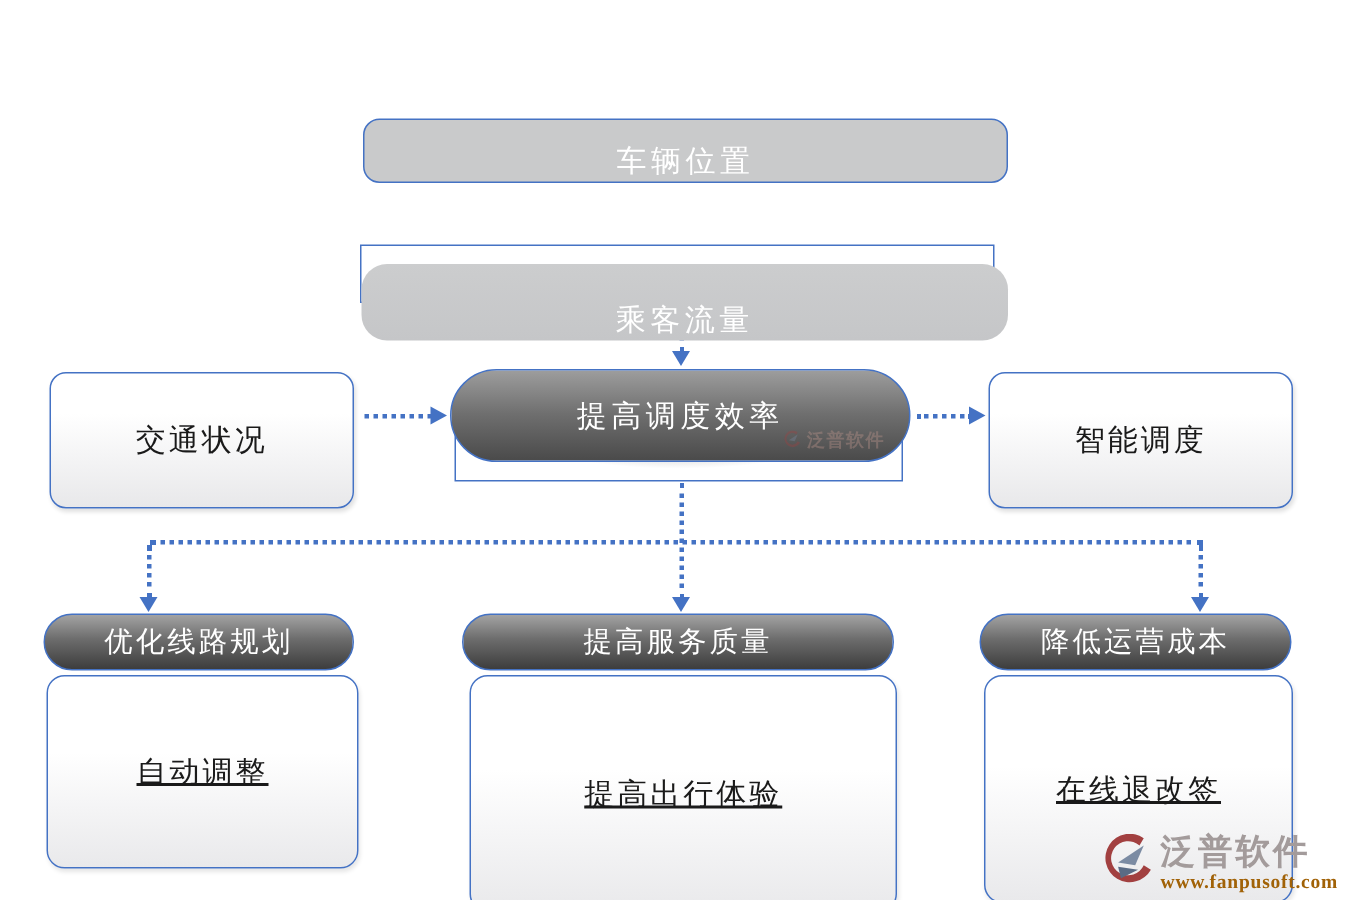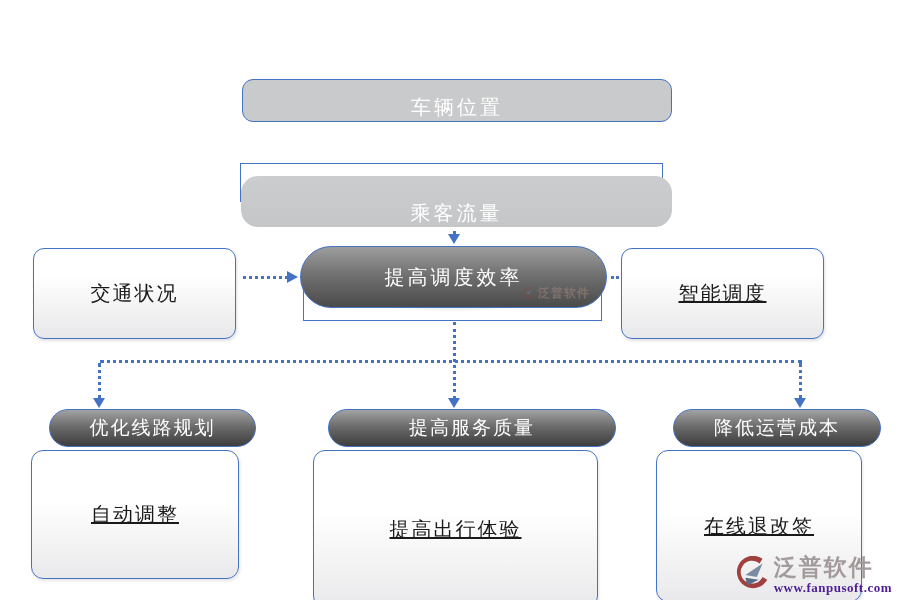--- a/index.html
+++ b/index.html
@@ -32,21 +32,21 @@
   .sidebox{
     position:absolute;width:203px;height:91px;box-sizing:border-box;
     border:1.5px solid #4472c4;border-radius:11px;
     background:linear-gradient(180deg,#ffffff 30%,#e8e8ea);
     display:flex;align-items:center;justify-content:center;
     font-size:20px;letter-spacing:2px;color:#1a1a1a;
     box-shadow:1px 2px 3px rgba(0,0,0,0.12);
     margin-top:20px;
   }
   .box-traffic{left:33px;top:228px;}
-  .box-smart{left:621px;top:228px;text-decoration:underline;}
+  .box-smart{left:659px;top:228px;}
   .rect-center{
     position:absolute;left:303px;top:284px;width:299px;height:37px;
     border:1.5px solid #4472c4;box-sizing:border-box;z-index:1;
     background:
       radial-gradient(ellipse 55% 120% at 50% -8%,rgba(35,35,35,0.75),rgba(90,90,90,0.28) 45%,rgba(255,255,255,0) 72%),
       #ffffff;
   }
   .pill-center{
     position:absolute;left:300px;top:246px;width:307px;height:62px;
     border-radius:31px;border:1.5px solid #4472c4;box-sizing:border-box;z-index:2;
@@ -82,21 +82,21 @@
   .v-ltree{left:98px;top:363px;height:36px;}
   .v-rtree{left:799px;top:363px;height:36px;}
   .head-l{left:93px;top:398px;}
   .head-c{left:448px;top:398px;}
   .head-r{left:794px;top:398px;}
   
   .ghead{
     position:absolute;height:38px;box-sizing:border-box;border:1.5px solid #4472c4;
     border-radius:19px;display:flex;align-items:center;justify-content:center;
     background:linear-gradient(180deg,#a3a3a3,#6c6c6c 45%,#3d3d3d);
-    color:#ffffff;font-size:19px;letter-spacing:2px;z-index:2;margin-left:20px;
+    color:#ffffff;font-size:19px;letter-spacing:2px;z-index:2;
   }
   .gbody{
     position:absolute;box-sizing:border-box;border:1.5px solid #4472c4;
     border-radius:12px;display:flex;align-items:center;justify-content:center;
     background:linear-gradient(180deg,#ffffff 40%,#e9e9eb);
     color:#1a1a1a;font-size:20px;letter-spacing:2px;
     box-shadow:1px 2px 3px rgba(0,0,0,0.10);
     text-decoration:underline;
   }
   .ghead-1{left:29px;top:409px;width:207px;}
@@ -104,21 +104,21 @@
   .ghead-2{left:308px;top:409px;width:288px;}
   .gbody-2{left:313px;top:450px;width:285px;height:158px;}
   .ghead-3{left:653px;top:409px;width:208px;align-items:center;}
   .gbody-3{left:656px;top:450px;width:206px;height:152px;}
   
   .logo{
     position:absolute;right:8px;bottom:6px;display:flex;align-items:flex-start;gap:2px;z-index:5;
   }
   .logo-txt{display:flex;flex-direction:column;line-height:1;}
   .logo-brand{font-size:23px;font-weight:bold;color:#a39b9b;letter-spacing:2px;}
-  .logo-url{font-size:13px;font-weight:bold;color:#4c1d95;margin-top:2px;letter-spacing:0.5px;}
+  .logo-url{font-size:13px;font-weight:bold;color:#a16207;margin-top:2px;letter-spacing:0.5px;}
 </style>
 </head>
 <body>
 
 <div class="canvas">
 
 
   <div class="pill pill-vehicle">
     <span>车辆位置</span>
   </div>

